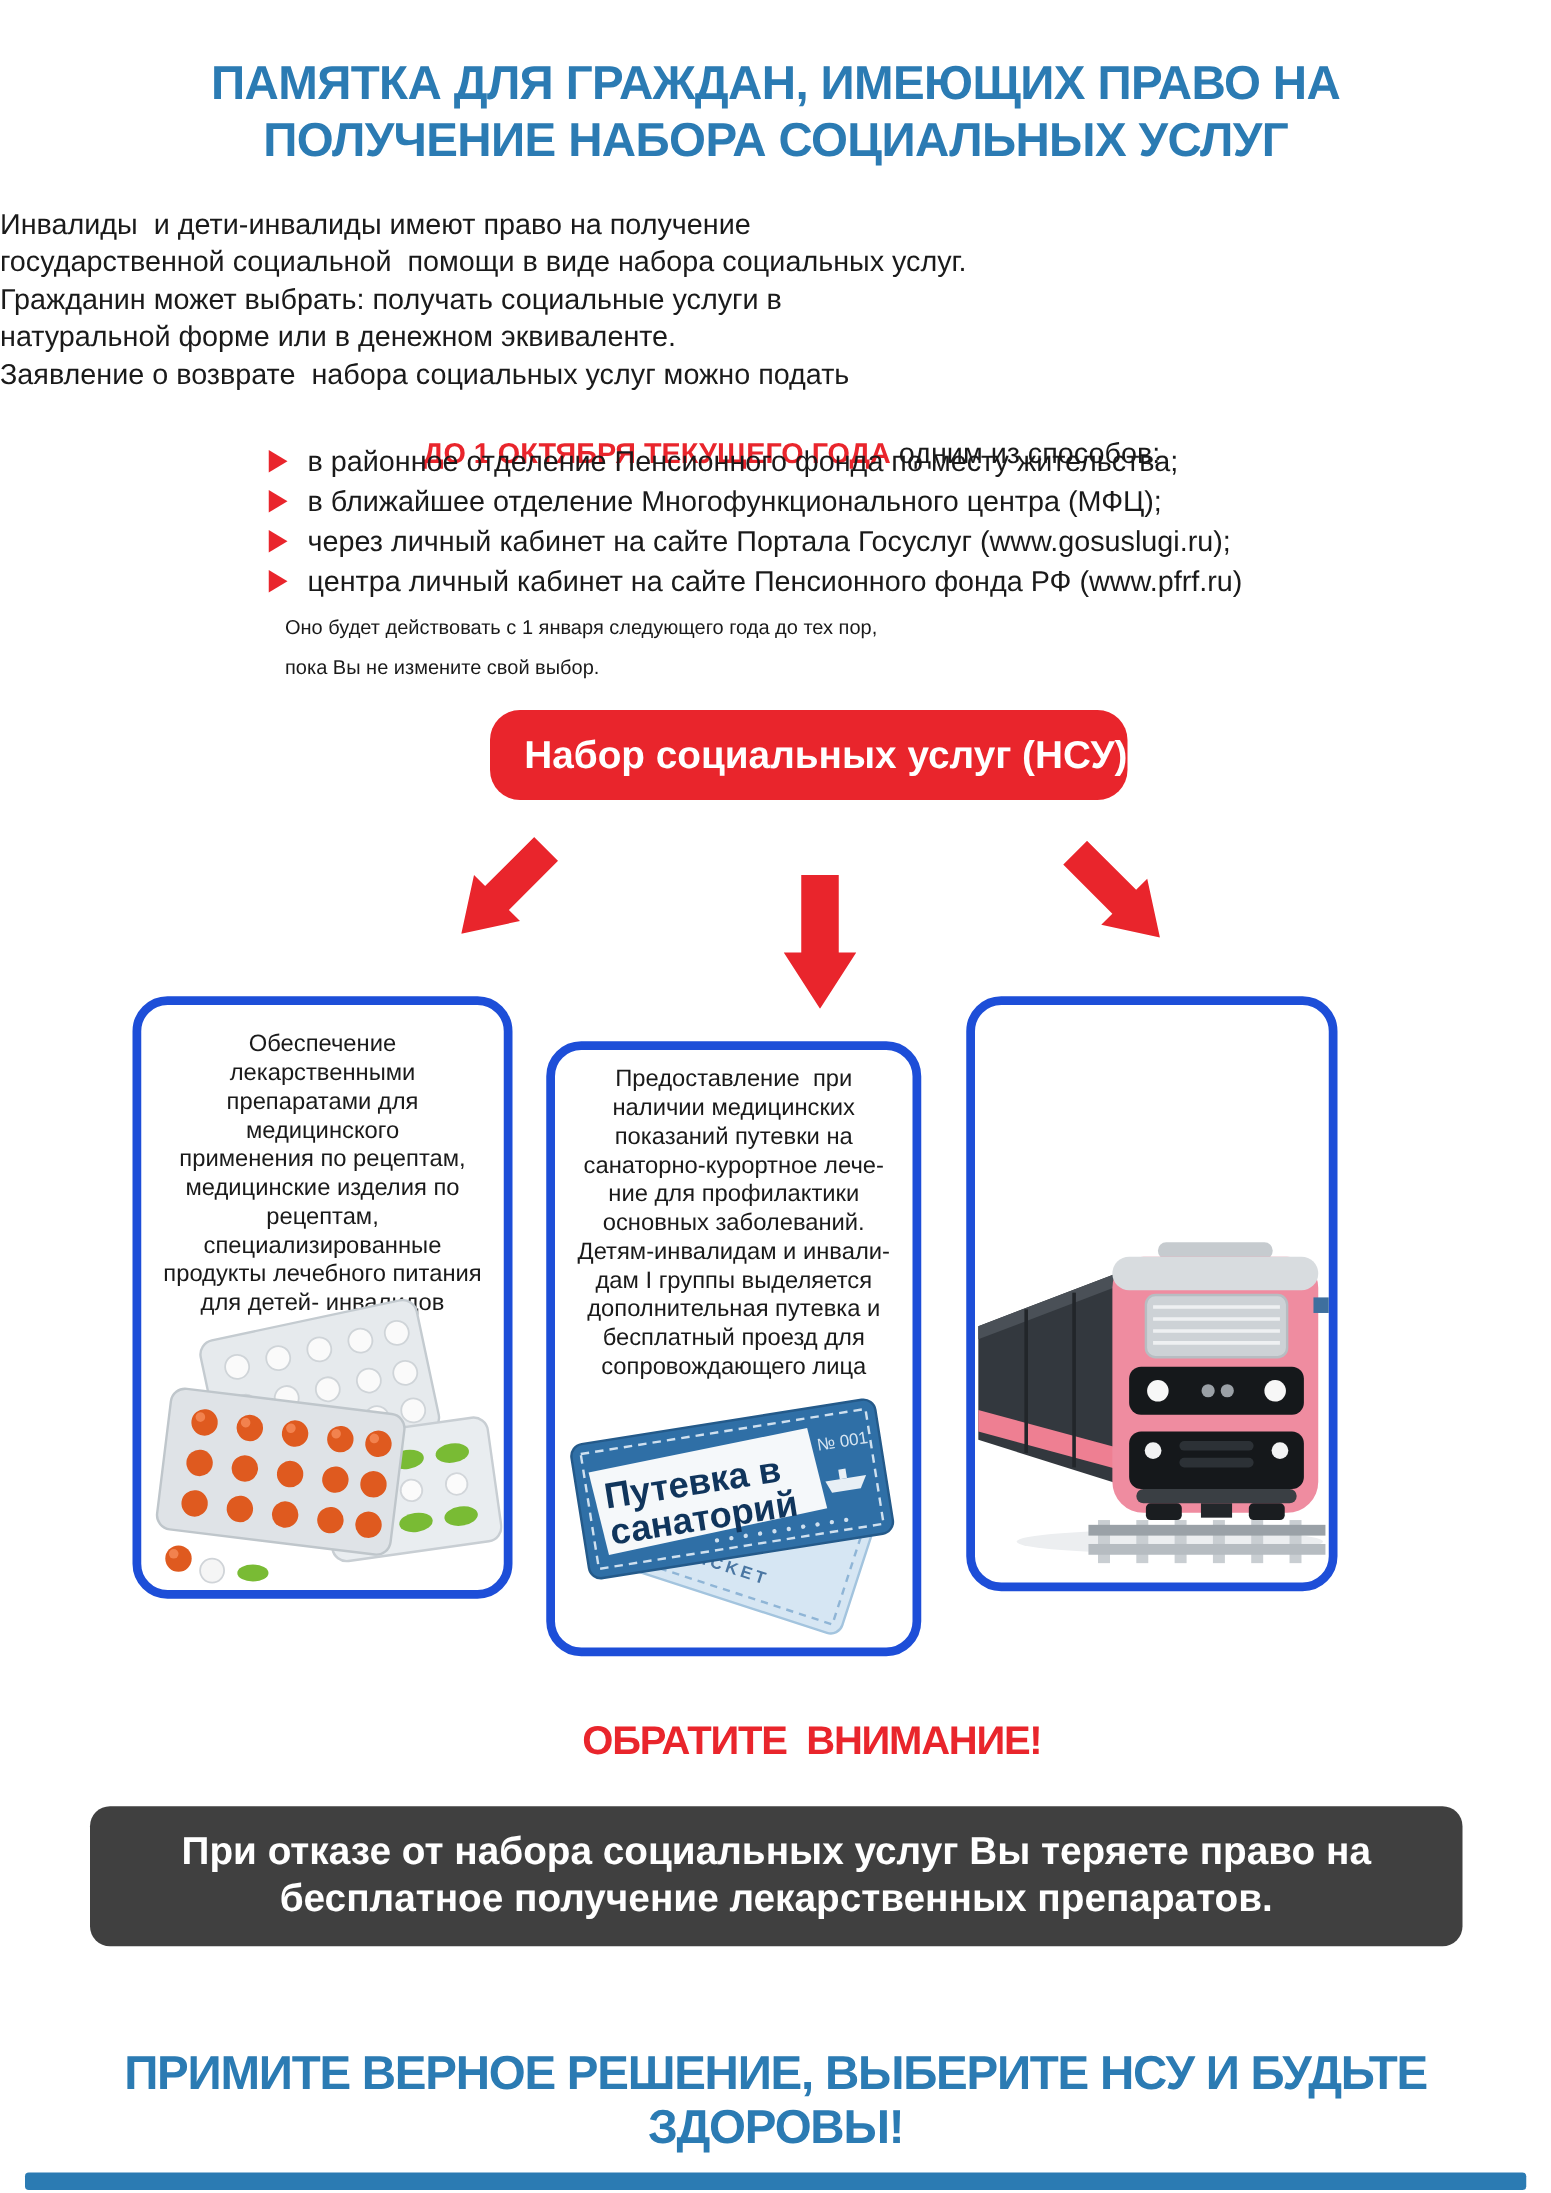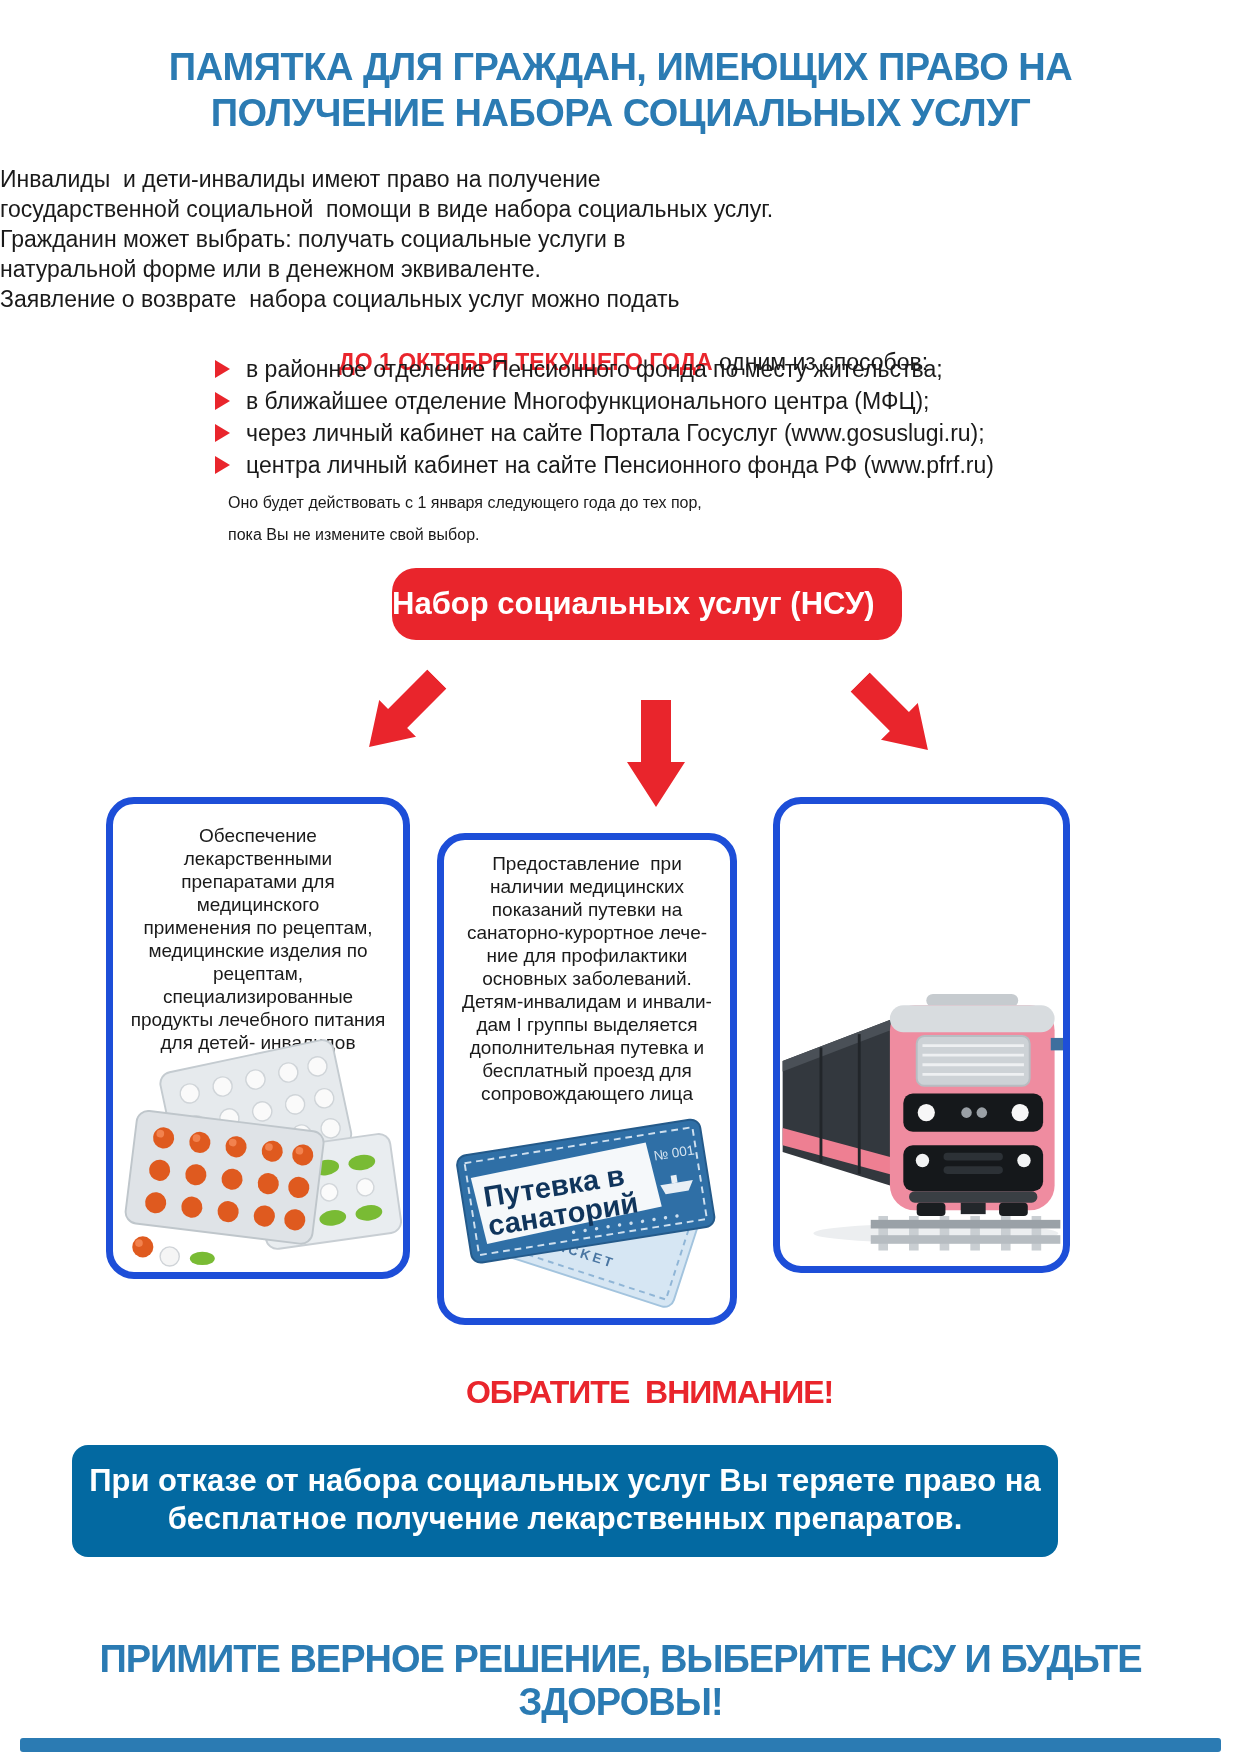--- a/index.html
+++ b/index.html
@@ -32,21 +32,21 @@
     border-top:9px solid transparent; border-bottom:9px solid transparent;
   }
   .validity {
     position:absolute; top:487px; left:228px; width:760px;
     font-size:16px; line-height:32px;
   }
 
   .nsu-btn {
     position:absolute; left:392px; top:568px; width:510px; height:72px;
     background:#e9252c; border-radius:24px; color:#ffffff; font-weight:bold;
-    font-size:31px; line-height:72px; text-align:left; border:none;
+    font-size:31px; line-height:72px; text-align:right; border:none;
   }
 
   .arrow { position:absolute; }
   .arrow polygon { fill:#e9252c; }
   .arrow.left  { left:375px; top:665px; transform:rotate(45deg); }
   .arrow.right { left:866px; top:668px; transform:rotate(-45deg); }
   .arrow.center{ left:627px; top:700px; }
 
   .card {
     position:absolute; box-sizing:border-box; background:#ffffff;
@@ -62,22 +62,22 @@
   .card.transport { left:773px; top:797px; width:297px; height:476px; }
   .card.transport .card-text { padding-top:26px; }
   .card-img { position:absolute; bottom:4px; left:0; right:0; margin:auto; display:block; }
 
   .attention {
     position:absolute; top:1374px; left:0; width:100%;
     text-align:center; color:#e9252c; font-weight:bold;
     font-size:32px; letter-spacing:-1px; white-space:pre-wrap;margin-left:29px;
   }
   .warning {
-    position:absolute; left:72px; top:1445px; width:986px; height:112px;
-    box-sizing:border-box; background:#0369a1; border-radius:16px;
+    position:absolute; left:72px; top:1445px; width:1098px; height:112px;
+    box-sizing:border-box; background:#404040; border-radius:16px;
     color:#ffffff; font-weight:bold; font-size:31px; line-height:38px;
     text-align:center; padding-top:17px;
   }
   .slogan {
     position:absolute; top:1638px; left:0; width:100%;
     text-align:center; color:#2b7bb3; font-weight:bold;
     font-size:38px; letter-spacing:-1px;
   }
   .footer-bar {
     position:absolute; left:20px; top:1738px; width:1201px; height:14px;

